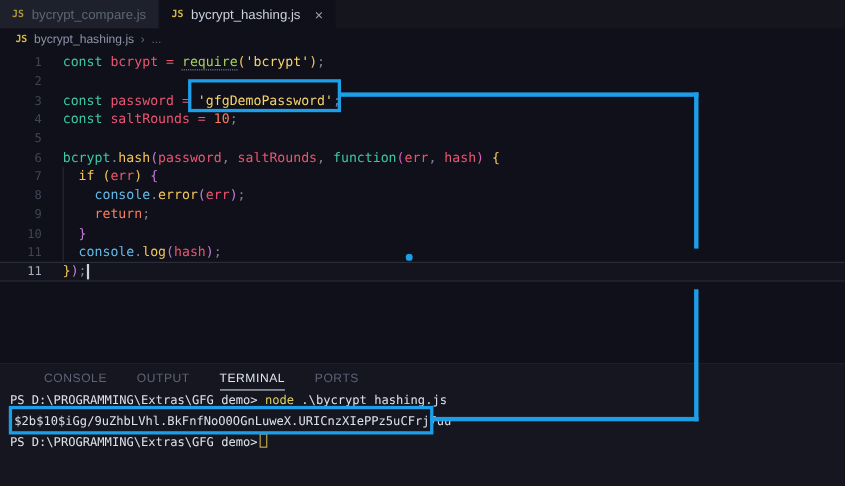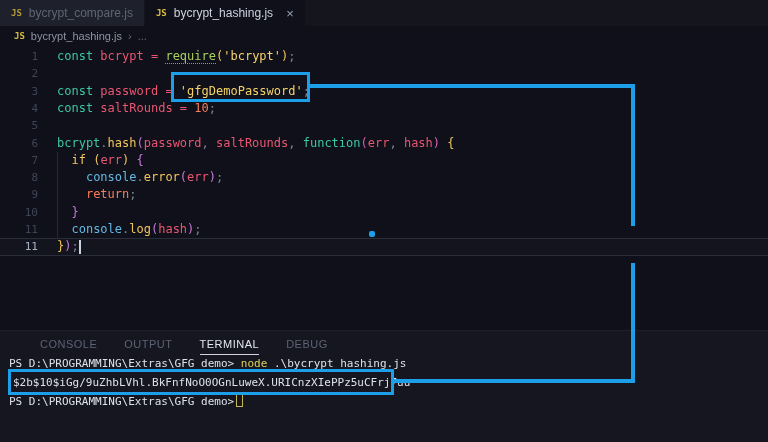--- a/index.html
+++ b/index.html
@@ -92,21 +92,21 @@
         <div class="code-line" style="top: 192.3px;"><span class="gutter-num active">11</span><span class="code-text"><span style="color: rgb(242, 197, 92);">}</span><span style="color: rgb(198, 120, 221);">)</span><span style="color: rgb(124, 131, 148);">;</span></span></div>
       </div>
     <div class="editor-cursor"></div>
   </div>
 
   <div class="panel">
     <div class="panel-tabs">
         <div class="panel-tab">CONSOLE</div>
         <div class="panel-tab">OUTPUT</div>
         <div class="panel-tab active">TERMINAL</div>
-        <div class="panel-tab">DEBUG</div>
+        <div class="panel-tab">PORTS</div>
       </div>
     <div class="terminal-content">
         <div class="term-line" style="top: 26px;"><span style="color: rgb(221, 225, 234);">PS D:\PROGRAMMING\Extras\GFG demo&gt; </span><span style="color: rgb(221, 208, 94);">node</span><span style="color: rgb(221, 225, 234);"> .\bycrypt_hashing.js</span></div>
         <div class="term-line" style="top: 44.5px; left: 13px;"><span style="color: rgb(221, 225, 234);">$2b$10$iGg/9uZhbLVhl.BkFnfNoO0OGnLuweX.URICnzXIePPz5uCFrj7uu</span></div>
         <div class="term-line" style="top: 63px;"><span style="color: rgb(221, 225, 234);">PS D:\PROGRAMMING\Extras\GFG demo&gt;</span><span class="cursor-hollow"></span></div>
       </div>
   </div>
 
   <div class="ann-layer">
     <div class="ann-box" style="left:171px; top:72px; width:139px; height:30px;"></div>

